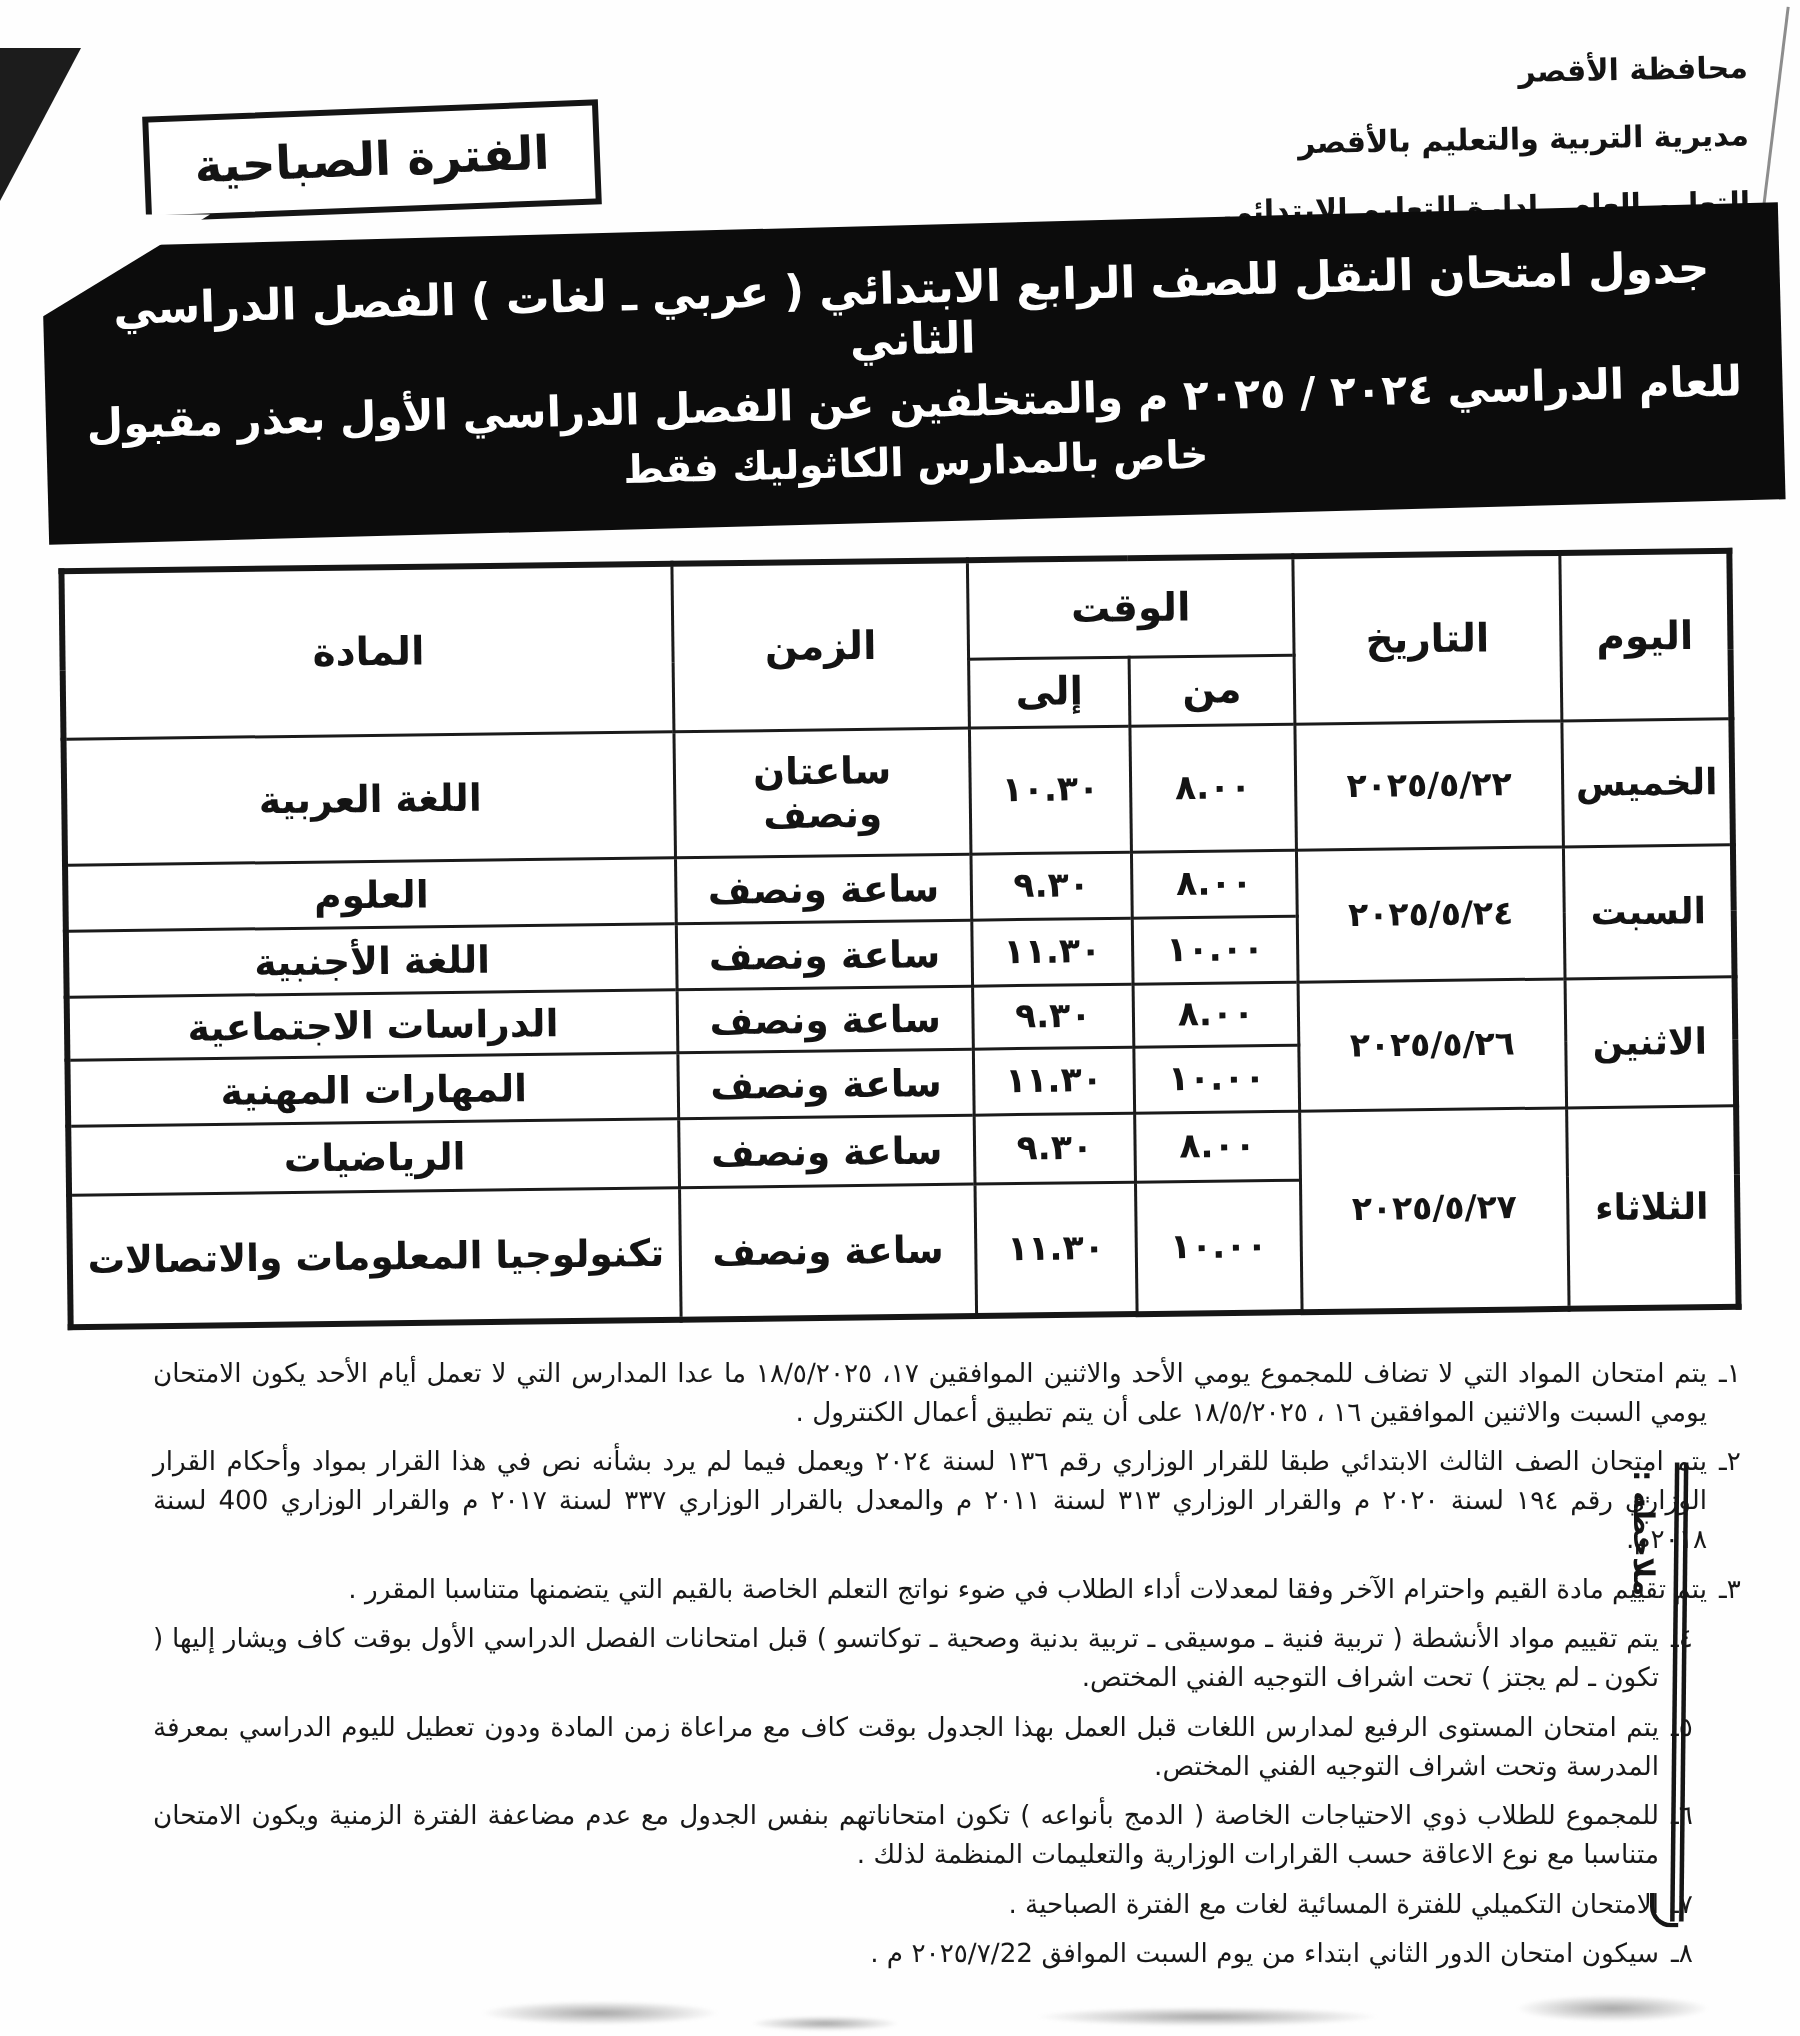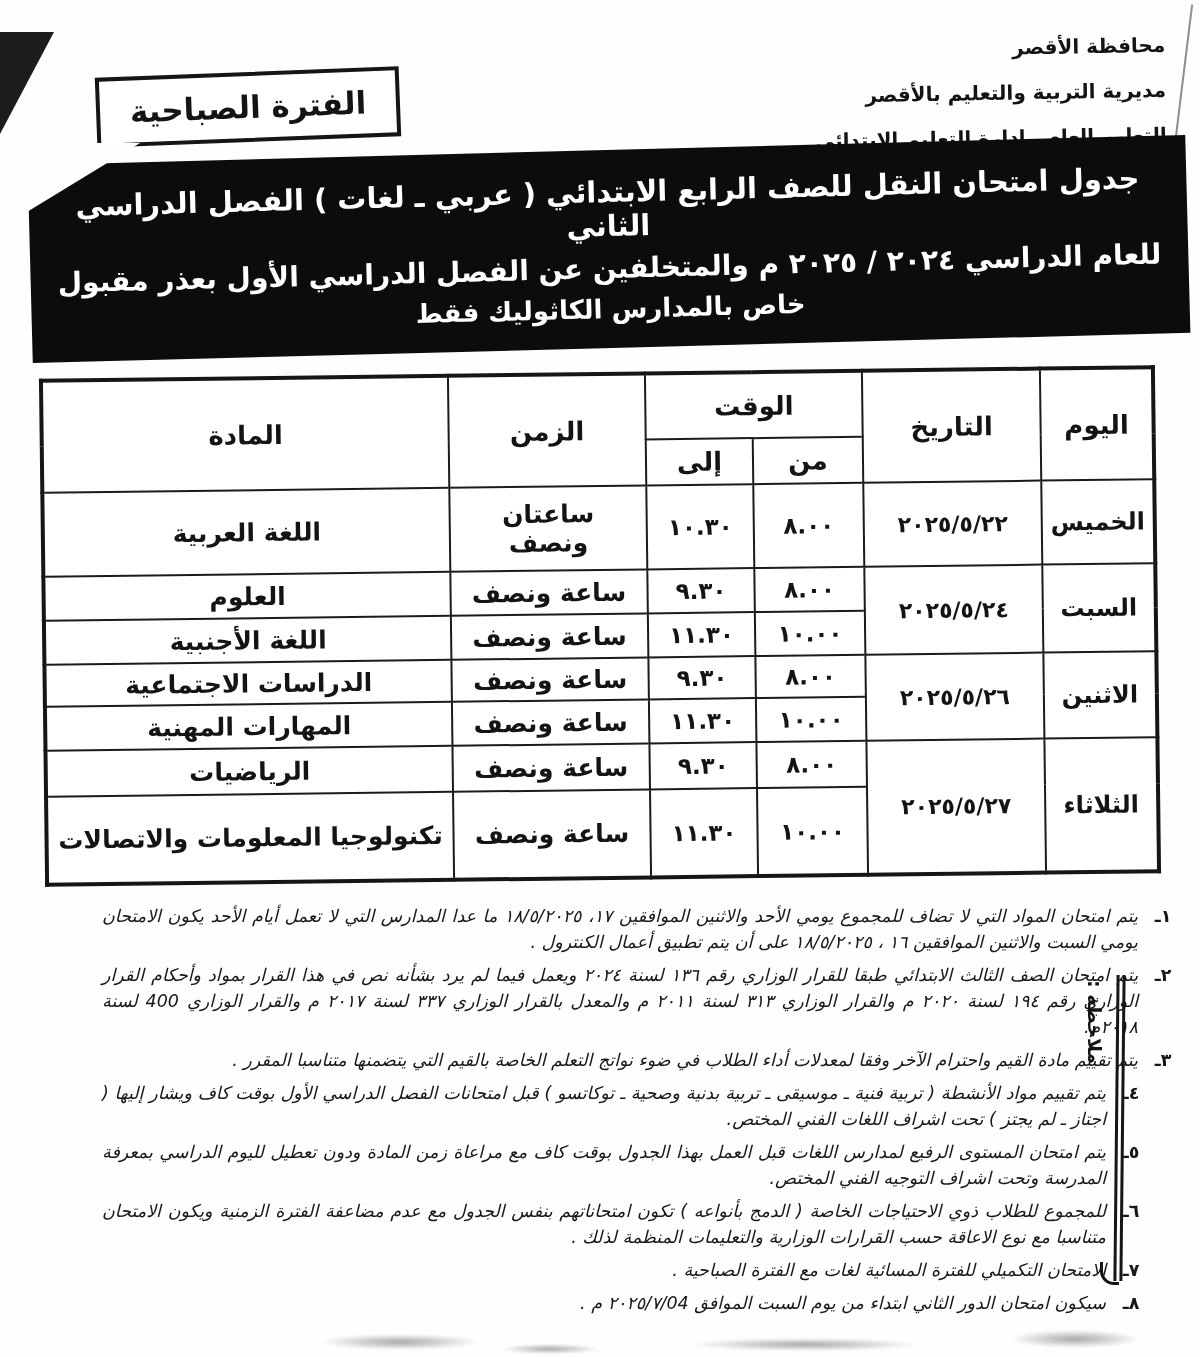--- a/index.html
+++ b/index.html
@@ -53,22 +53,22 @@
   #exam-table tbody tr:nth-child(3){height:44px;}
   #exam-table tbody tr:nth-child(4){height:42px;}
   #exam-table tbody tr:nth-child(5){height:44px;}
   #exam-table tbody tr:nth-child(6){height:46px;}
   #exam-table tbody tr:nth-child(7){height:88px;}
   .wrap-narrow span{display:inline-block;max-width:118px;}
   
   #notes{position:absolute;top:903px;right:20px;width:1078px;direction:rtl;}
   .note{display:flex;gap:8px;font-size:17.5px;line-height:26px;margin-bottom:7px;
     color:#181818;}
-  .note .num{font-weight:bold;min-width:34px;text-align:center;white-space:nowrap;}
-  .note .txt{flex:1;text-align:justify;font-style:italic;}
+  .note .num{font-weight:normal;min-width:34px;text-align:left;white-space:nowrap;}
+  .note .txt{flex:1;text-align:justify;}
   .note.indent{margin-right:32px;}
   
   #margin-note-line{position:absolute;top:975px;left:1115px;height:306px;width:0;
     border-left:9px double #161616;transform:rotate(.6deg);}
   #margin-note-curl{position:absolute;top:1262px;left:1100px;width:16px;height:20px;
     border-left:3px solid #161616;border-bottom:3px solid #161616;
     border-bottom-left-radius:14px;}
   #margin-note-label{position:absolute;top:980px;left:1084px;
     writing-mode:vertical-rl;font-size:19px;font-weight:bold;letter-spacing:3px;}
 </style>
@@ -179,37 +179,37 @@
   <div class="note">
     <span class="num">٢ـ</span>
     <span class="txt">يتم امتحان الصف الثالث الابتدائي طبقا للقرار الوزاري رقم ١٣٦ لسنة ٢٠٢٤ ويعمل فيما لم يرد بشأنه نص في هذا القرار بمواد وأحكام القرار الوزاري رقم ١٩٤ لسنة ٢٠٢٠ م والقرار الوزاري ٣١٣ لسنة ٢٠١١ م والمعدل بالقرار الوزاري ٣٣٧ لسنة ٢٠١٧ م والقرار الوزاري 400 لسنة ٢٠١٨م.</span>
   </div>
   <div class="note">
     <span class="num">٣ـ</span>
     <span class="txt">يتم تقييم مادة القيم واحترام الآخر وفقا لمعدلات أداء الطلاب في ضوء نواتج التعلم الخاصة بالقيم التي يتضمنها متناسبا المقرر .</span>
   </div>
   <div class="note indent">
     <span class="num">٤ـ</span>
-    <span class="txt">يتم تقييم مواد الأنشطة ( تربية فنية ـ موسيقى ـ تربية بدنية وصحية ـ توكاتسو ) قبل امتحانات الفصل الدراسي الأول بوقت كاف ويشار إليها ( اجتاز ـ لم يجتز ) تحت اشراف اللغات الفني المختص.</span>
+    <span class="txt">يتم تقييم مواد الأنشطة ( تربية فنية ـ موسيقى ـ تربية بدنية وصحية ـ توكاتسو ) قبل امتحانات الفصل الدراسي الأول بوقت كاف ويشار إليها ( تكون ـ لم يجتز ) تحت اشراف التوجيه الفني المختص.</span>
   </div>
   <div class="note indent">
     <span class="num">٥ـ</span>
     <span class="txt">يتم امتحان المستوى الرفيع لمدارس اللغات قبل العمل بهذا الجدول بوقت كاف مع مراعاة زمن المادة ودون تعطيل لليوم الدراسي بمعرفة المدرسة وتحت اشراف التوجيه الفني المختص.</span>
   </div>
   <div class="note indent">
     <span class="num">٦ـ</span>
     <span class="txt">للمجموع للطلاب ذوي الاحتياجات الخاصة ( الدمج بأنواعه ) تكون امتحاناتهم بنفس الجدول مع عدم مضاعفة الفترة الزمنية ويكون الامتحان متناسبا مع نوع الاعاقة حسب القرارات الوزارية والتعليمات المنظمة لذلك .</span>
   </div>
   <div class="note indent">
     <span class="num">٧ـ</span>
     <span class="txt">الامتحان التكميلي للفترة المسائية لغات مع الفترة الصباحية .</span>
   </div>
   <div class="note indent">
     <span class="num">٨ـ</span>
-    <span class="txt">سيكون امتحان الدور الثاني ابتداء من يوم السبت الموافق ٢٠٢٥/٧/04 م .</span>
+    <span class="txt">سيكون امتحان الدور الثاني ابتداء من يوم السبت الموافق ٢٠٢٥/٧/22 م .</span>
   </div>
 </div>
 
 <div id="margin-note-line"></div>
 <div id="margin-note-curl"></div>
 <div id="margin-note-label">ملاحظة :</div>
 
 <div class="smudge" style="left:320px;top:1334px;width:160px;height:16px;"></div>
 <div class="smudge" style="left:690px;top:1338px;width:230px;height:13px;"></div>
 <div class="smudge" style="left:1010px;top:1330px;width:130px;height:18px;"></div>

